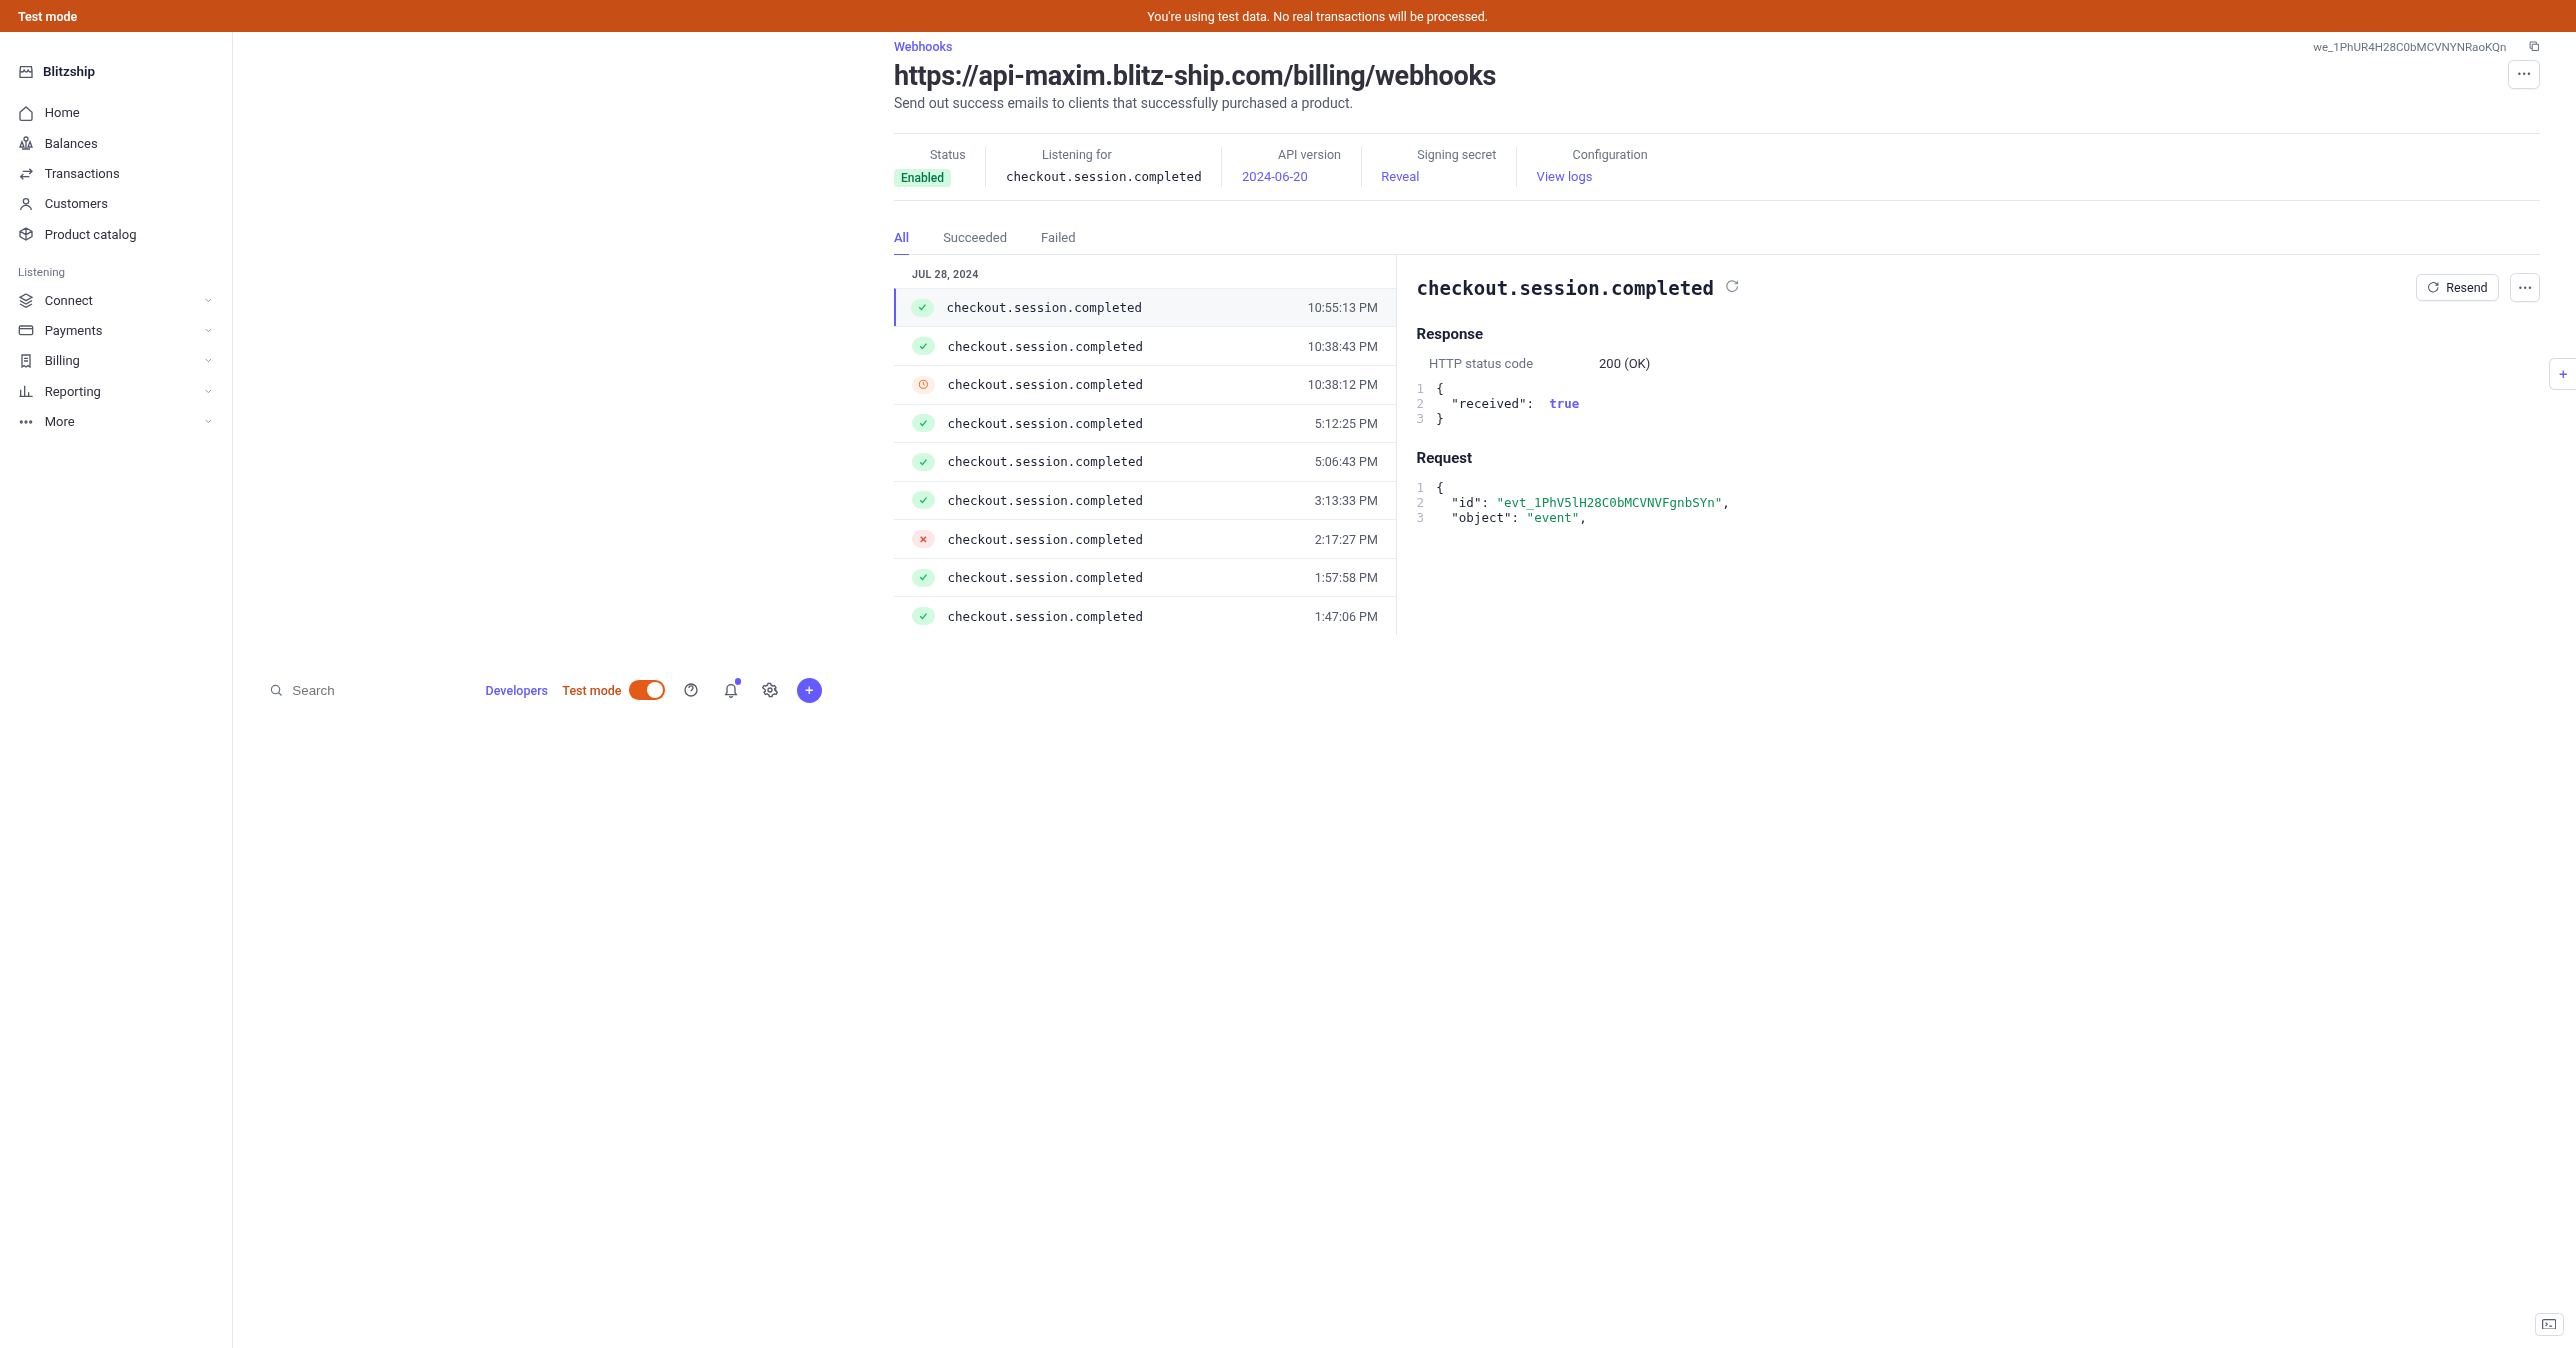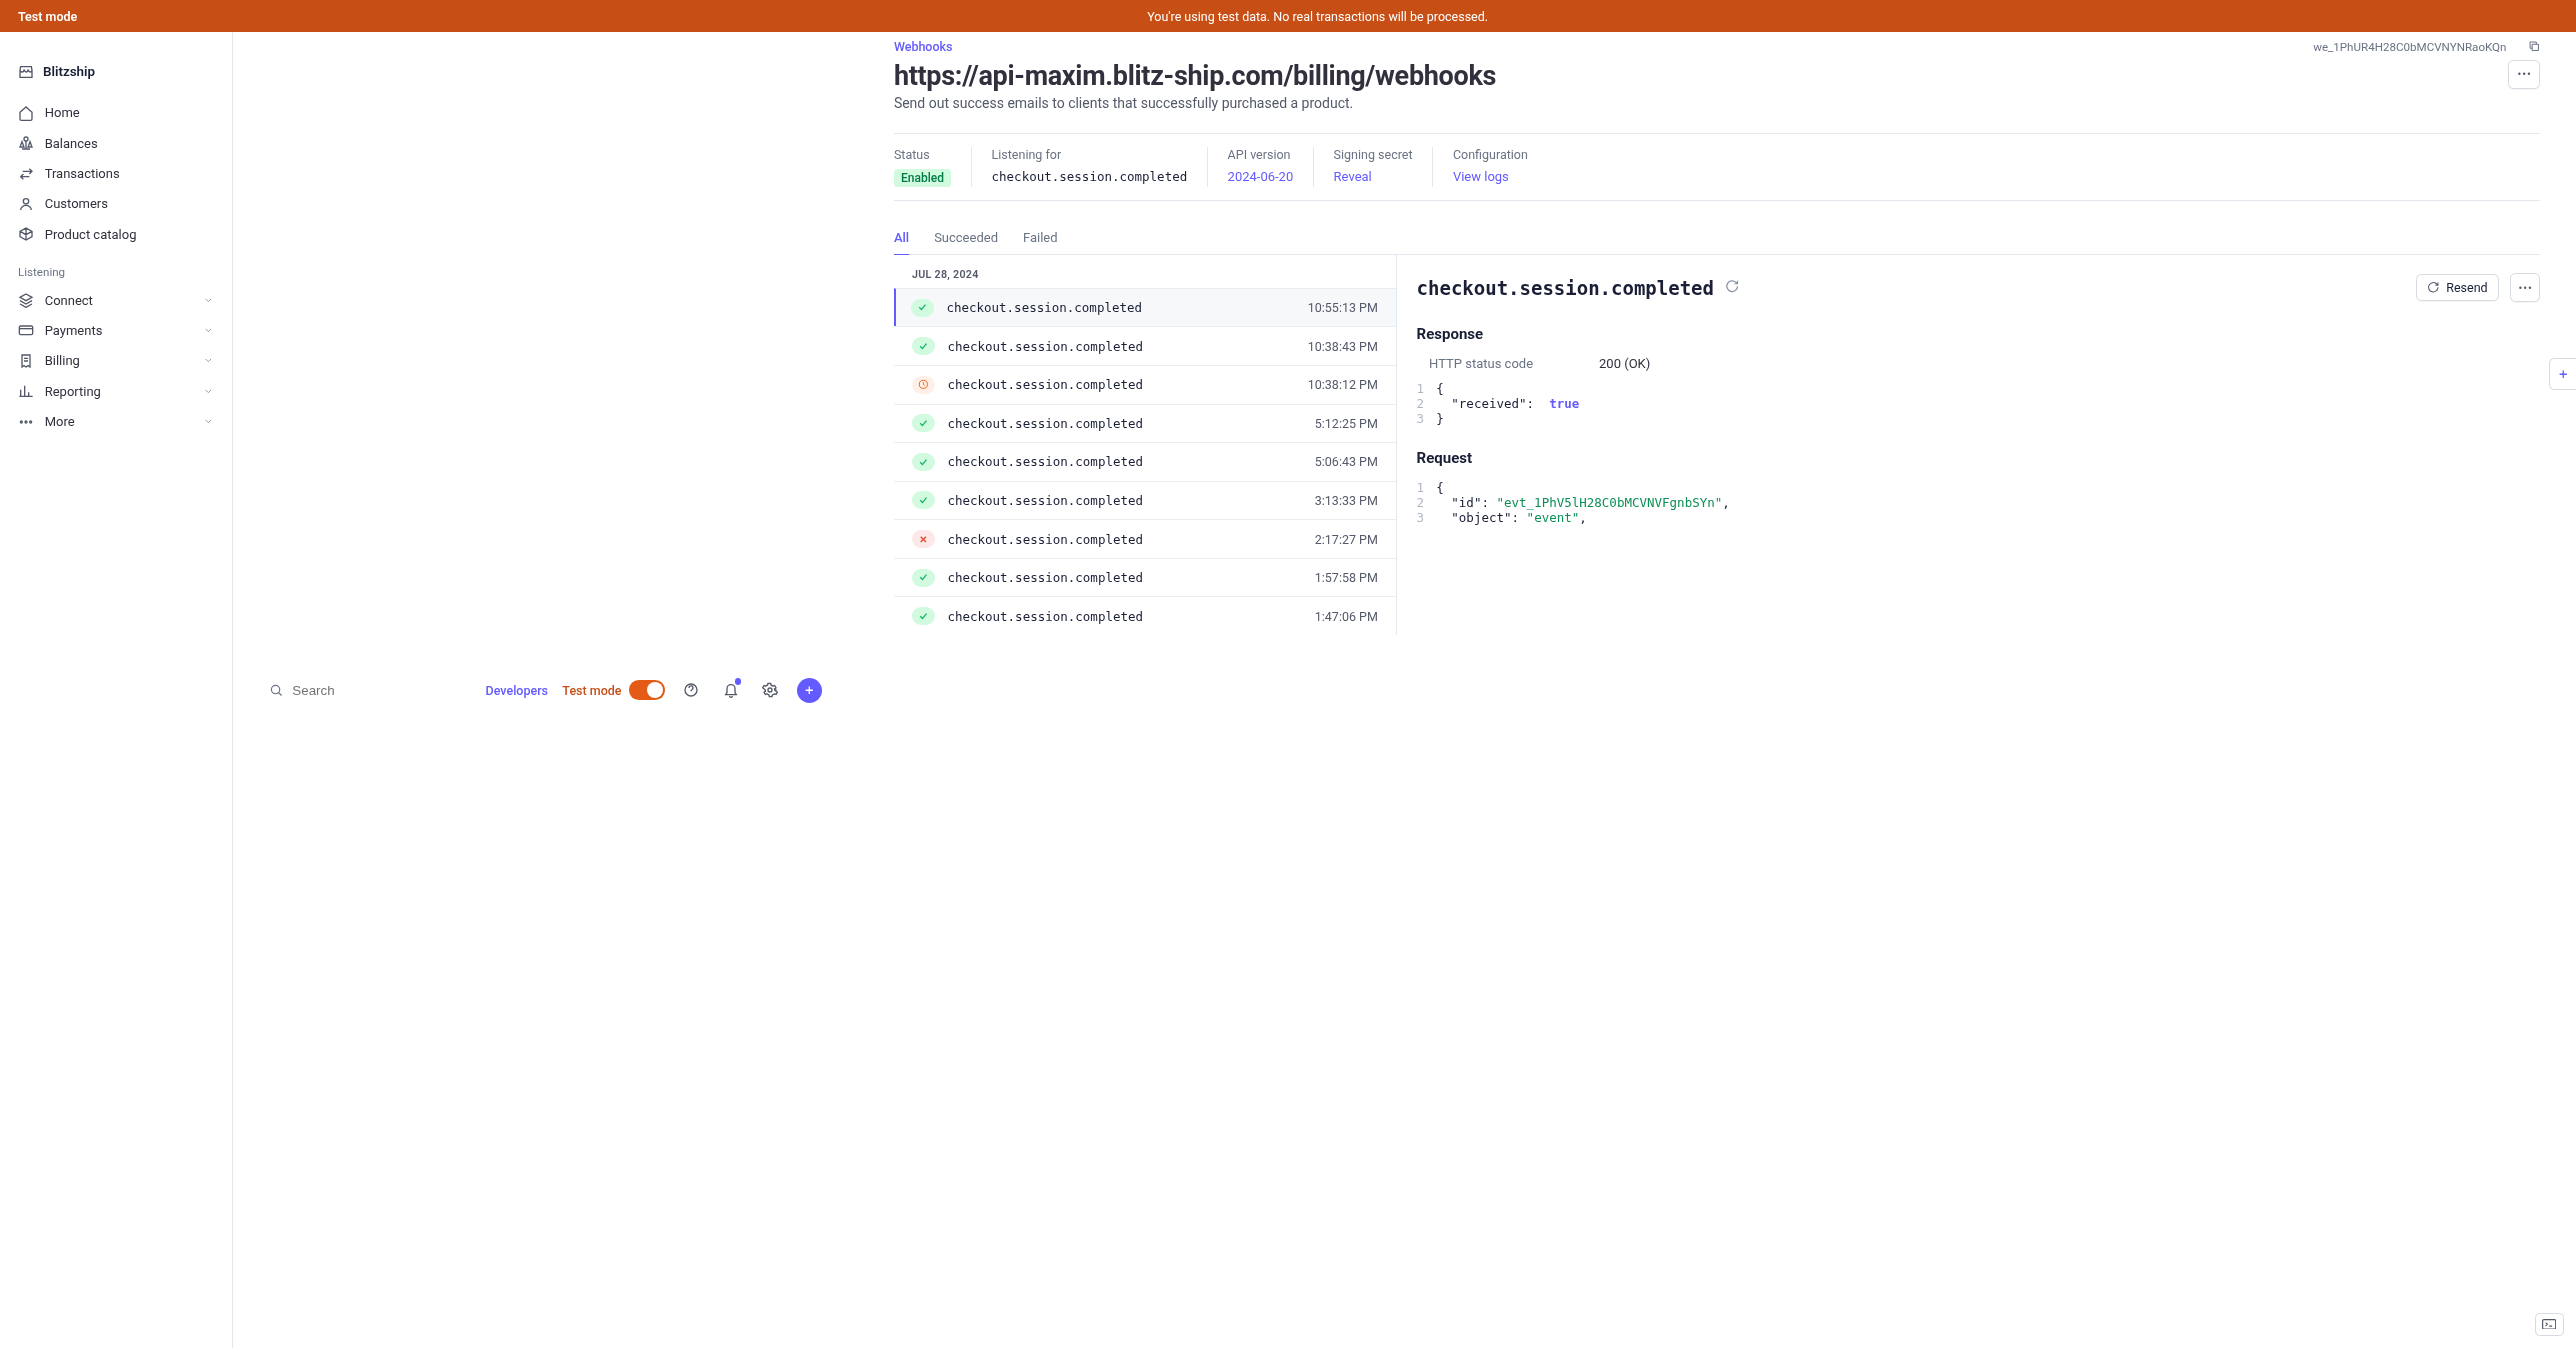--- a/index.html
+++ b/index.html
@@ -47,27 +47,27 @@
 .page-title { font-size: 27px; font-weight: 700; color: #30313d; letter-spacing: -0.3px; }
 .more-btn { width: 32px; height: 29px; border: 0.9px solid #d5dbe1; border-radius: 5.4px; display: flex; align-items: center; justify-content: center; cursor: pointer; box-shadow: 0 0.9px 0.9px rgba(0,0,0,0.04); }
 .more-btn svg { width: 14.3px; height: 3.6px; fill: #545969; }
 
 .page-desc { color: #545969; font-size: 14px; margin-top: 3.6px; }
 
 .stats-row { display: flex; margin-top: 21.5px; border-top: 0.9px solid #e3e8ee; border-bottom: 0.9px solid #e3e8ee; padding: 13.4px 0; }
 .stat { padding: 0 19.7px; border-right: 0.9px solid #e3e8ee; }
 .stat:first-child { padding-left: 0; }
 .stat:last-child { border-right: none; }
-.stat .lbl { color: #6a7383; font-size: 12.5px; }
+.stat .lbl { color: #6a7383; font-size: 12.5px; margin-left: 36px; }
 .stat .val { margin-top: 7.2px; font-size: 13px; }
 .stat .link { color: #635bff; cursor: pointer; }
 .stat .mono { font-family: ui-monospace, Menlo, Consolas, monospace; font-size: 12.5px; }
 .badge-enabled { display: inline-block; background: #d1fadf; color: #027a48; padding: 1.8px 7.2px; border-radius: 3.6px; font-size: 12px; font-weight: 500; }
 
-.tabs { display: flex; gap: 25px; margin-top: 21.5px; border-bottom: 0.9px solid #e3e8ee; }
+.tabs { display: flex; gap: 34px; margin-top: 21.5px; border-bottom: 0.9px solid #e3e8ee; }
 .tab { padding: 7.2px 0 9px; color: #6a7383; font-size: 13px; cursor: pointer; border-bottom: 1.8px solid transparent; margin-bottom: -0.9px; }
 .tab.active { color: #635bff; border-bottom-color: #635bff; font-weight: 500; }
 
 .split { display: flex; }
 .event-list { flex: 0 0 503px; border-right: 0.9px solid #e3e8ee; }
 .date-hdr { padding: 12.5px 18px 7.2px; font-size: 10.7px; font-weight: 600; color: #545969; letter-spacing: 0.3px; }
 .evt-row { display: flex; align-items: center; padding: 9.8px 18px; border-top: 0.9px solid #ebeef1; cursor: pointer; gap: 12.5px; }
 .evt-row.selected { background: #f6f8fa; border-left: 2.7px solid #635bff; padding-left: 15px; }
 .evt-row .status-badge { width: 23px; height: 18px; border-radius: 9px; display: flex; align-items: center; justify-content: center; }
 .evt-row .status-badge.ok { background: #d1fadf; }

